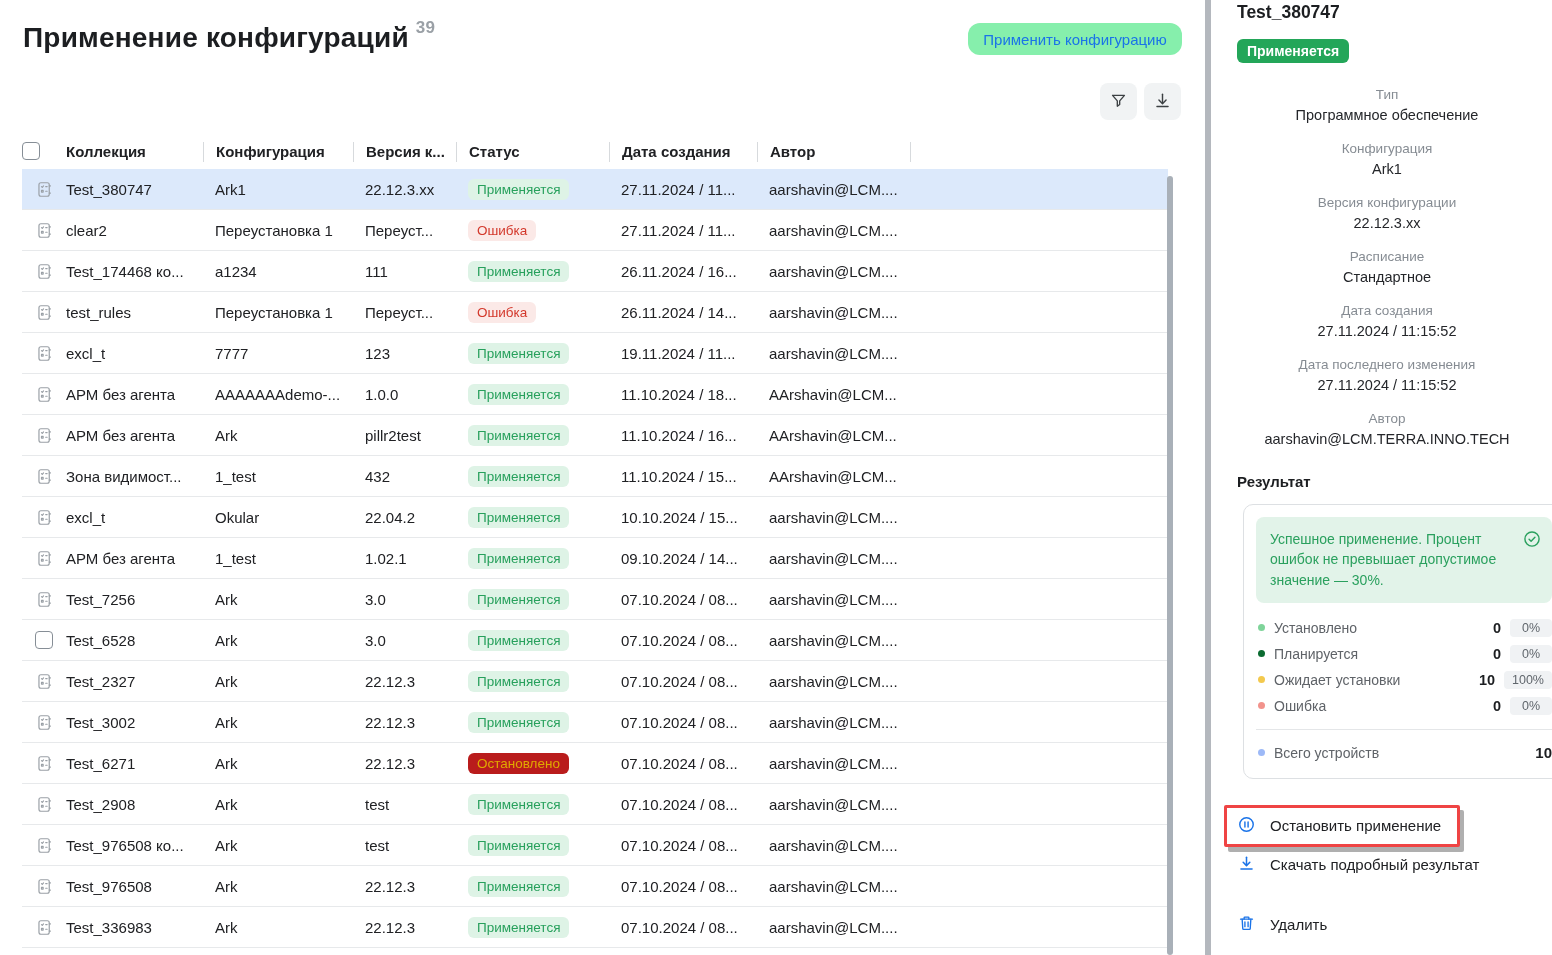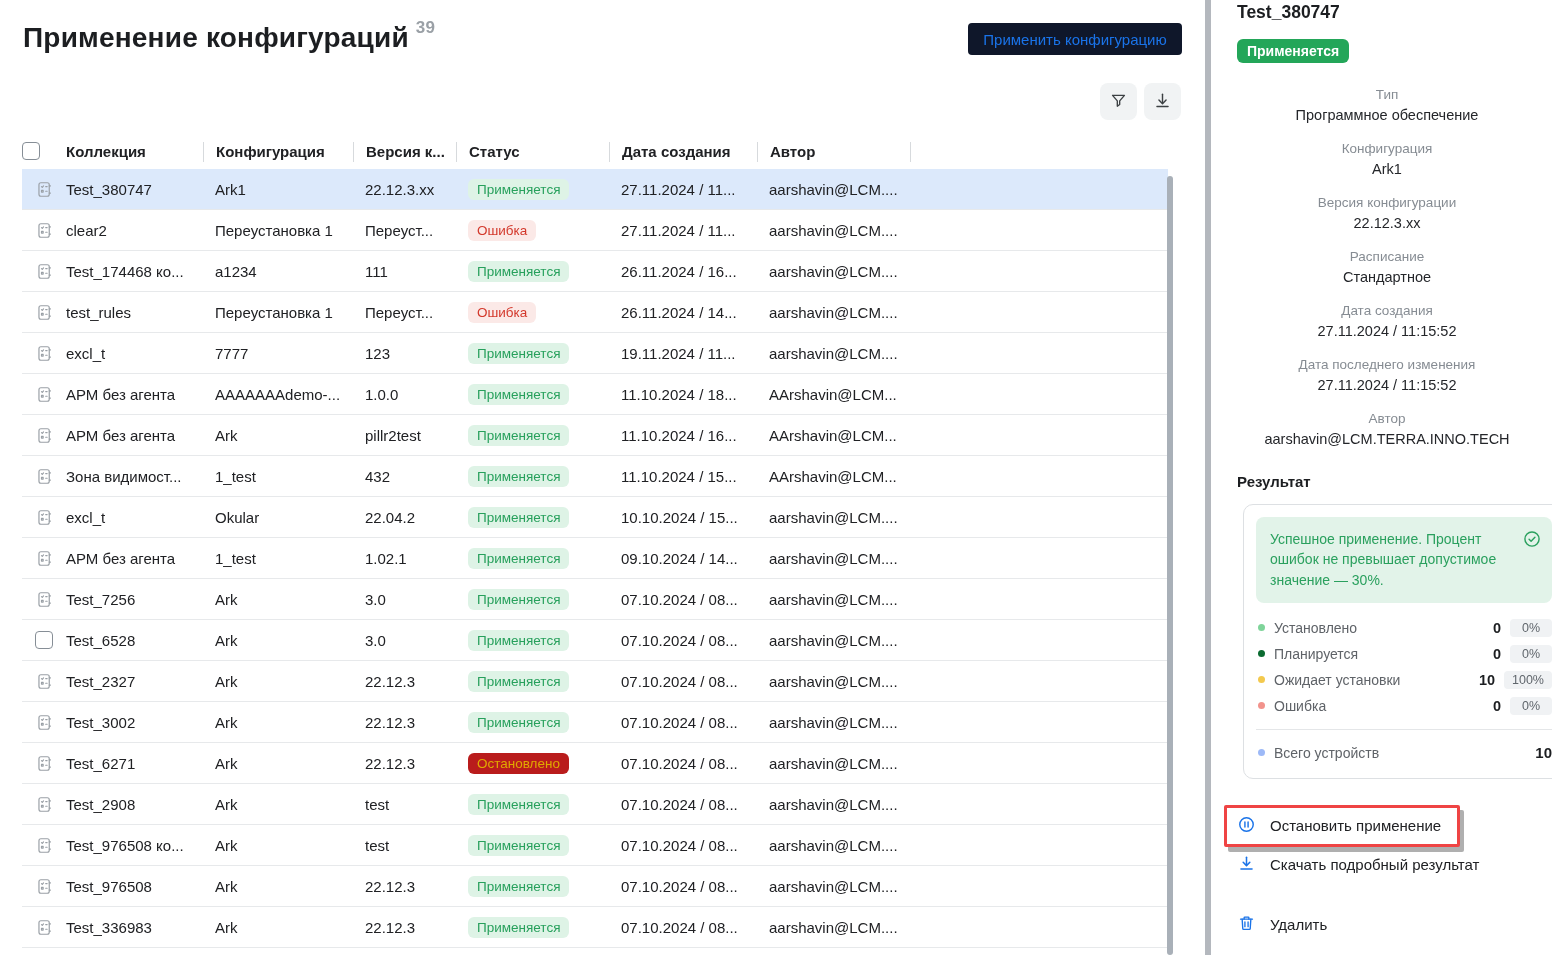--- a/index.html
+++ b/index.html
@@ -5,21 +5,21 @@
   * { margin:0; padding:0; box-sizing:border-box; }
   html,body { width:1552px; height:955px; overflow:hidden; background:#fff;
     font-family:"Liberation Sans", sans-serif; color:#202124; }
   .app { position:relative; width:1552px; height:955px; }
 
   
   .main { position:absolute; left:0; top:0; width:1205px; height:955px; }
   .page-title { position:absolute; left:23px; top:18px; font-size:28px; font-weight:700; color:#1c1e21; letter-spacing:.2px; }
   .page-title sup { font-size:17px; font-weight:600; color:#9aa0a6; margin-left:7px; vertical-align:14px; }
   .apply-btn { position:absolute; top:23px; left:968px; width:214px; height:32px; border:none; cursor:pointer;
-    background:#0f172a; color:#1a73e8; font-size:15px; border-radius:4px; font-family:inherit; }
+    background:#86efac; color:#1a73e8; font-size:15px; border-radius:12px; font-family:inherit; }
   .icon-btn { position:absolute; top:83px; width:37px; height:37px; border:none; border-radius:8px; background:#f1f3f4;
     color:#3c4043; display:flex; align-items:center; justify-content:center; cursor:pointer; }
   .icon-btn.filter { left:1100px; }
   .icon-btn.download { left:1144px; }
   .icon-btn svg { width:19px; height:19px; }
 
   
   .table { position:absolute; left:22px; top:138px; width:1146px; }
   .grid-row { display:grid; grid-template-columns:44px 137px 150px 103px 153px 148px 153px 1fr; align-items:center; }
   .thead { height:27px; margin-bottom:4px; }

